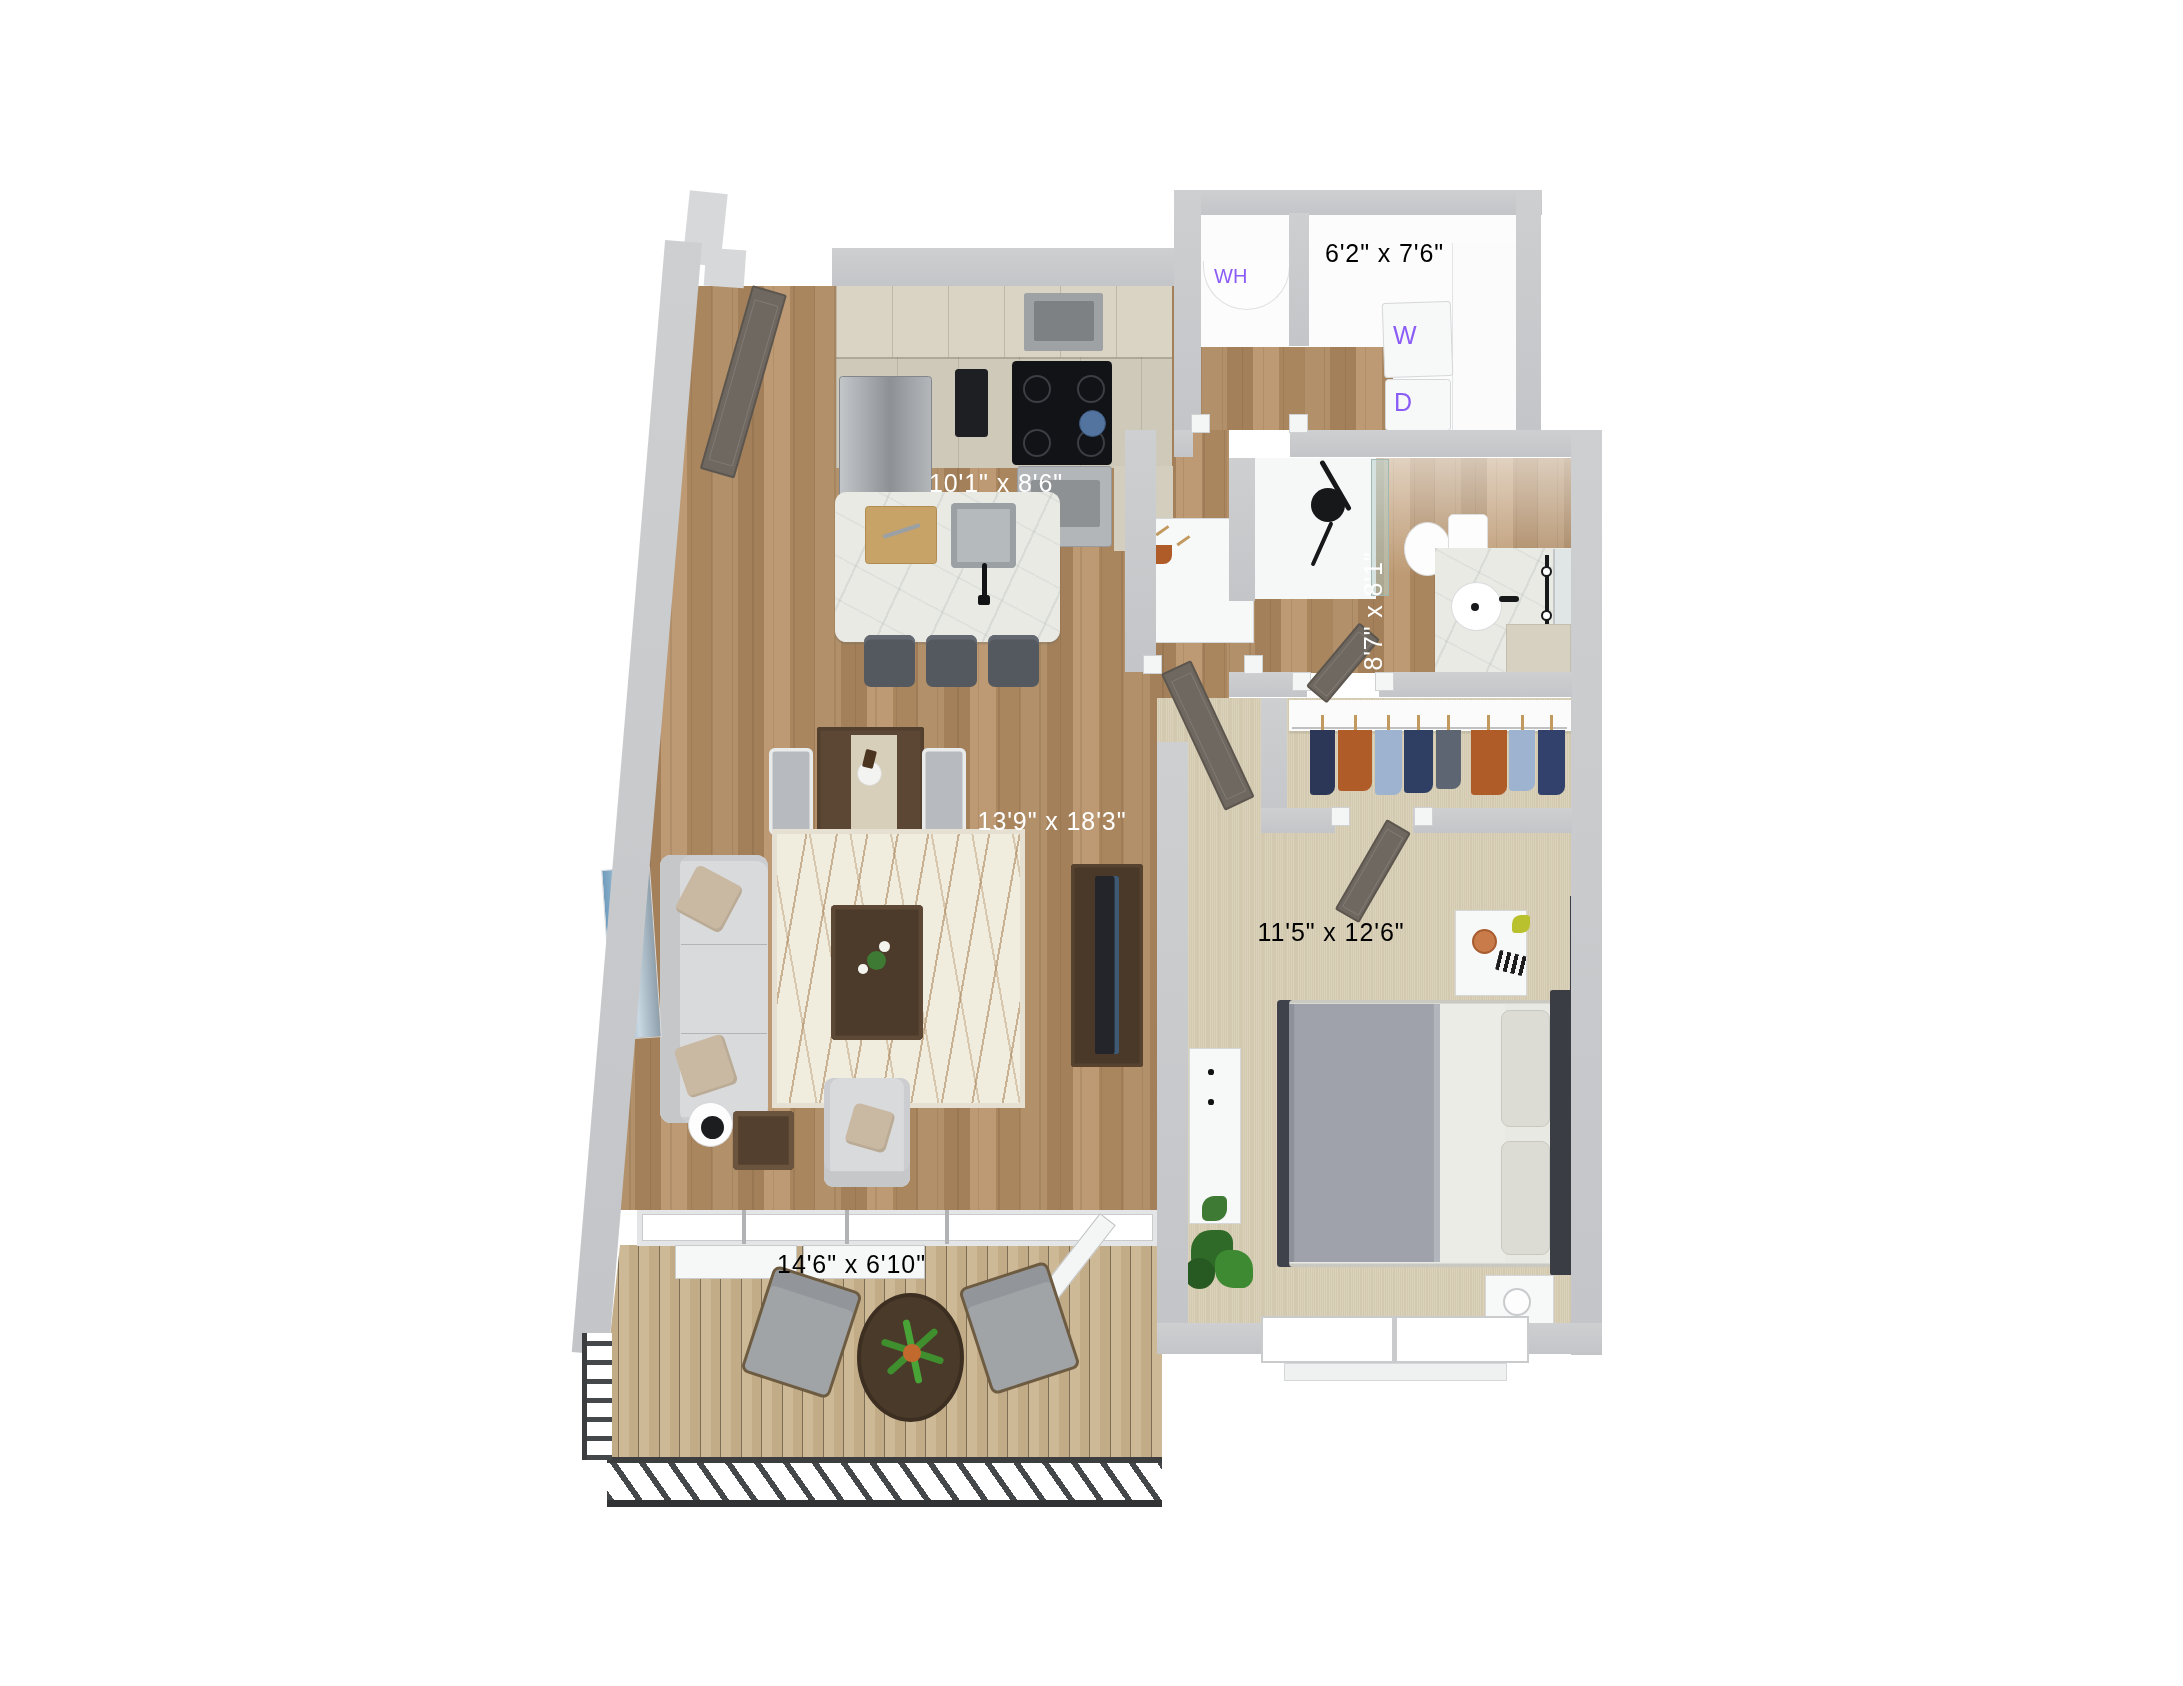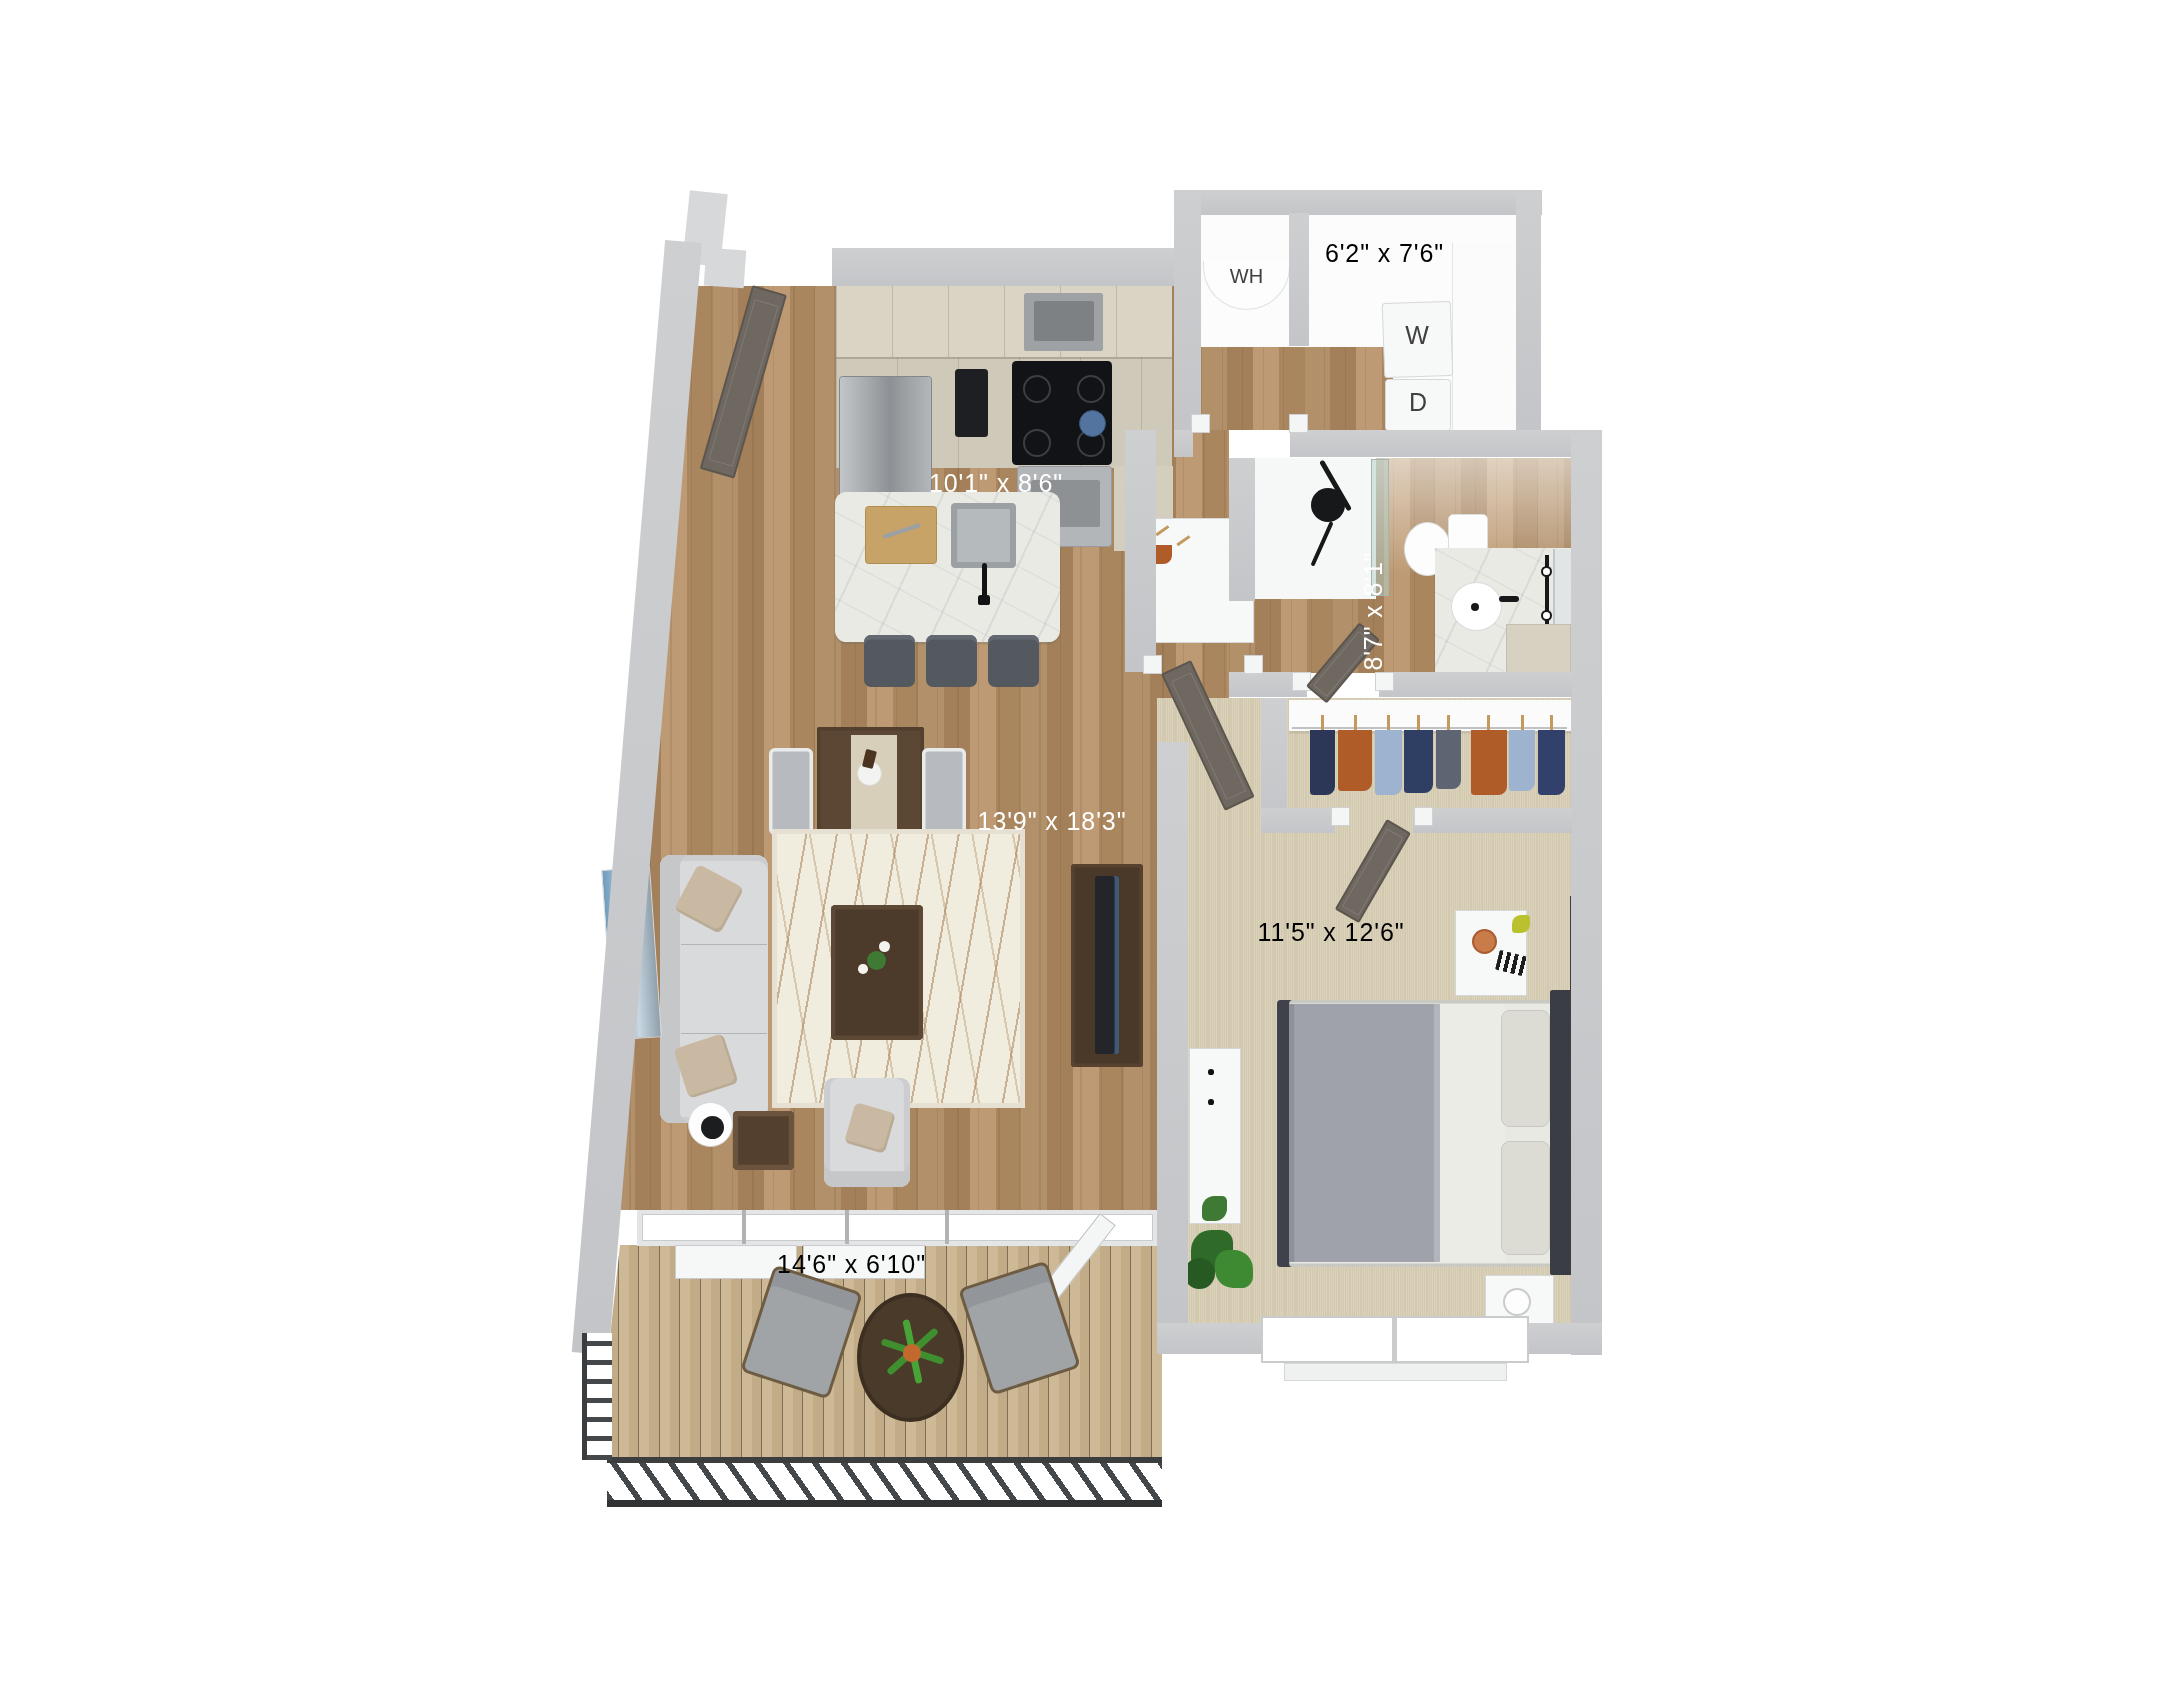--- a/index.html
+++ b/index.html
@@ -16,21 +16,21 @@
   .marble{background:#eaeae5;background-image:
     repeating-linear-gradient(115deg,rgba(150,162,156,.20) 0 2.2px,rgba(0,0,0,0) 2.2px 49px),
     repeating-linear-gradient(28deg,rgba(150,162,156,.13) 0 1.7px,rgba(0,0,0,0) 1.7px 38px);}
   .white-box{background:#f7f8f8;border:1.7px solid #d5d7d9;box-sizing:border-box;}
   .door{position:absolute;background:#6f6861;border:2.2px solid #5c564f;border-radius:2.2px;box-sizing:border-box;}
   .door:after{content:"";position:absolute;left:14%;top:6%;width:70%;height:88%;border:1.7px solid rgba(255,255,255,0.12);border-radius:1.3px;}
   .jamb{position:absolute;width:19px;height:19px;background:#f4f5f5;border:1.3px solid #cfd1d3;box-sizing:border-box;}
   .dim{position:absolute;font-size:25px;letter-spacing:0.9px;text-align:center;white-space:nowrap;}
   .dim.light{color:#ffffff;}
   .dim.dark{color:#000000;}
-  .small-lbl{position:absolute;color:#404040;text-align:center;}
+  .small-lbl{position:absolute;color:#8b5cf6;text-align:left;}
   .pillow{position:absolute;background:#c9b8a2;border-radius:6.1px;box-shadow:inset -2.6px -2.6px 0 rgba(0,0,0,0.07);}
   .gray-seat{position:absolute;background:#b7babe;border-radius:6.1px;box-shadow:inset 0 0 0 3.5px #e9ebeb;}
   .stool{position:absolute;background:#54585f;border-radius:7px;box-shadow:inset 0 4.4px 0 #646871;}
   .garment{position:absolute;border-radius:0 0 8.7px 3.5px;}
   .hook{position:absolute;width:2.6px;height:15px;background:#c2995f;}
 </style>
 </head>
 <body>
 
 <div class="f wood" style="left:609px;top:286px;width:620px;height:924px;

